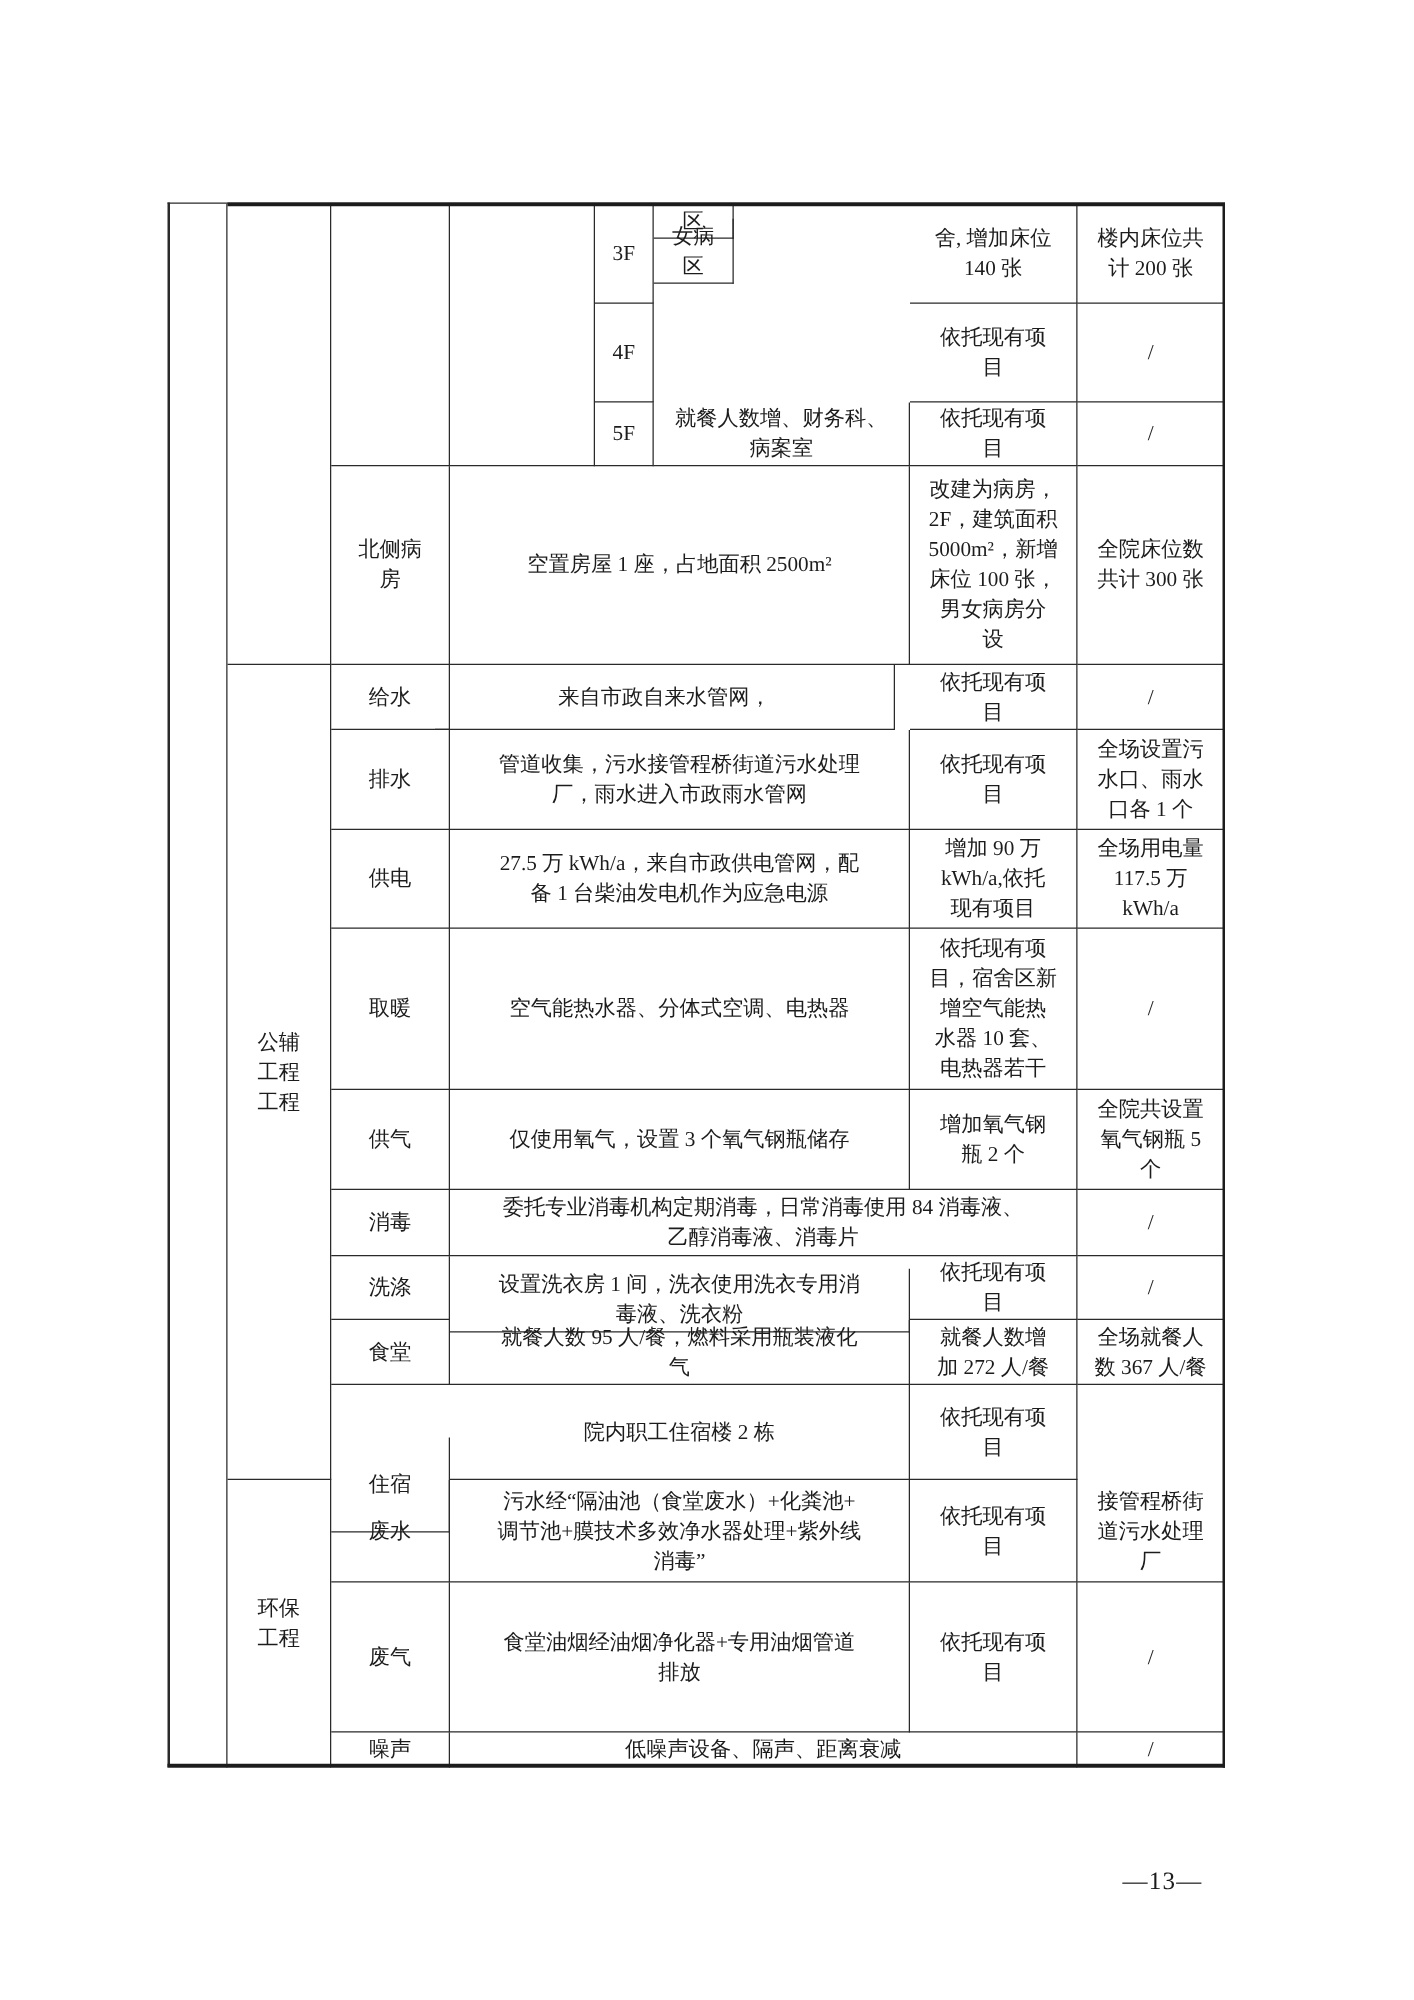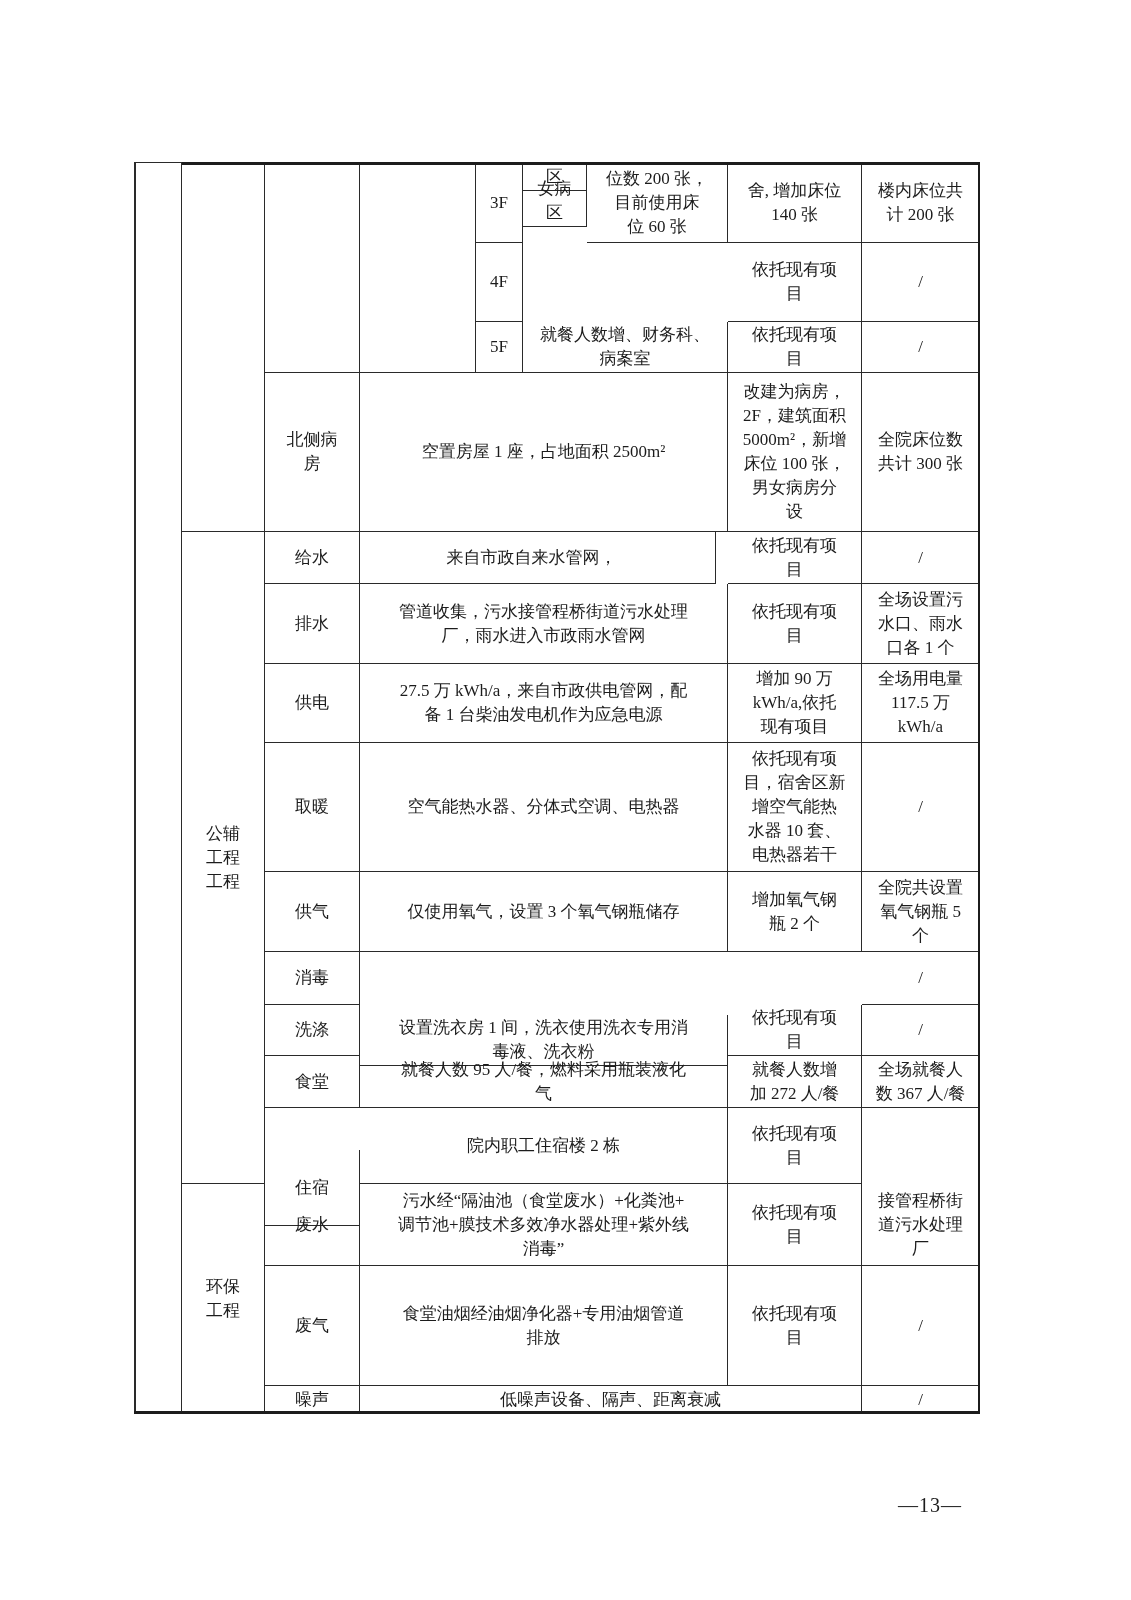--- a/index.html
+++ b/index.html
@@ -74,23 +74,20 @@
     <div class="c" style="left:129px;top:1021px;width:95px;height:82px">废水</div>
     <div class="c" style="left:129px;top:1103px;width:95px;height:120px">废气</div>
     <div class="c" style="left:129px;top:1223px;width:95px;height:28px">噪声</div>
 
     <div class="c" style="left:224px;top:0;width:116px;height:210px"></div>
 
     <div class="c" style="left:340px;top:0;width:47px;height:80px">3F</div>
     <div class="c" style="left:387px;top:0;width:64px;height:28px">区</div>
     <div class="c" style="left:387px;top:12px;width:64px;height:52px">女病
 区</div>
-    <div class="c" style="left:451px;top:0;width:141px;height:80px">位数 200 张，
-目前使用床
-位 60 张</div>
     <div class="c" style="left:592px;top:0;width:134px;height:80px">舍, 增加床位
 140 张</div>
     <div class="c" style="left:726px;top:0;width:118px;height:80px">楼内床位共
 计 200 张</div>
 
     <div class="c" style="left:340px;top:80px;width:47px;height:79px">4F</div>
     <div class="c" style="left:592px;top:80px;width:134px;height:79px">依托现有项
 目</div>
     <div class="c" style="left:726px;top:80px;width:118px;height:79px">/</div>
 
@@ -141,20 +138,22 @@
 电热器若干</div>
     <div class="c" style="left:726px;top:580px;width:118px;height:129px">/</div>
 
     <div class="c" style="left:224px;top:709px;width:368px;height:80px">仅使用氧气，设置 3 个氧气钢瓶储存</div>
     <div class="c" style="left:592px;top:709px;width:134px;height:80px">增加氧气钢
 瓶 2 个</div>
     <div class="c" style="left:726px;top:709px;width:118px;height:80px">全院共设置
 氧气钢瓶 5
 个</div>
 
+    <div class="c" style="left:224px;top:789px;width:502px;height:53px">委托专业消毒机构定期消毒，日常消毒使用 84 消毒液、
+乙醇消毒液、消毒片</div>
     <div class="c" style="left:726px;top:789px;width:118px;height:53px">/</div>
 
     <div class="c" style="left:224px;top:852px;width:368px;height:51px">设置洗衣房 1 间，洗衣使用洗衣专用消
 毒液、洗衣粉</div>
     <div class="c" style="left:592px;top:842px;width:134px;height:51px">依托现有项
 目</div>
     <div class="c" style="left:726px;top:842px;width:118px;height:51px">/</div>
 
     <div class="c" style="left:224px;top:893px;width:368px;height:52px">就餐人数 95 人/餐，燃料采用瓶装液化
 气</div>

